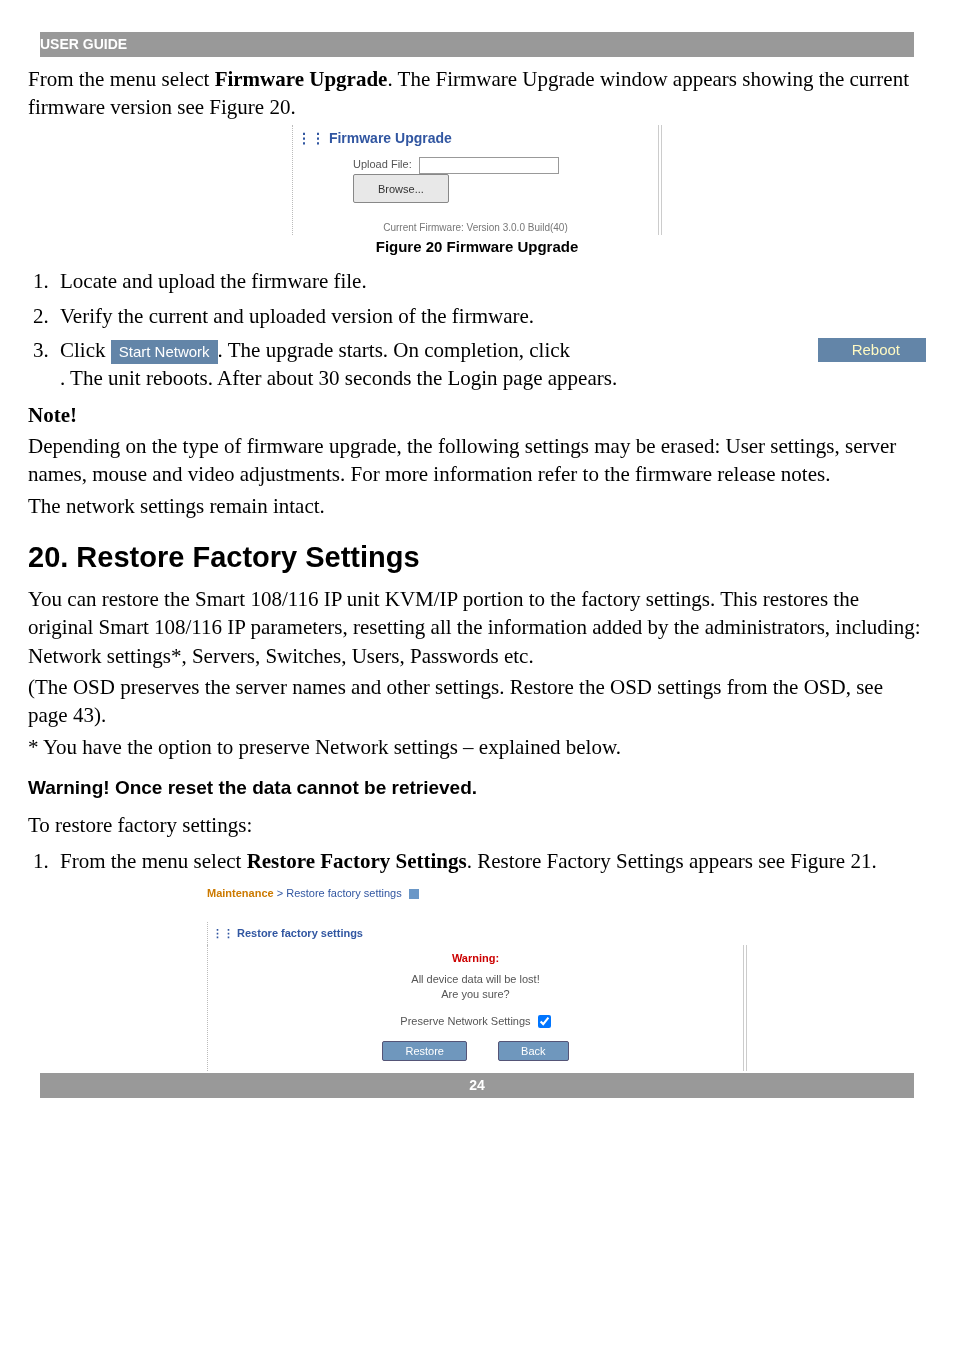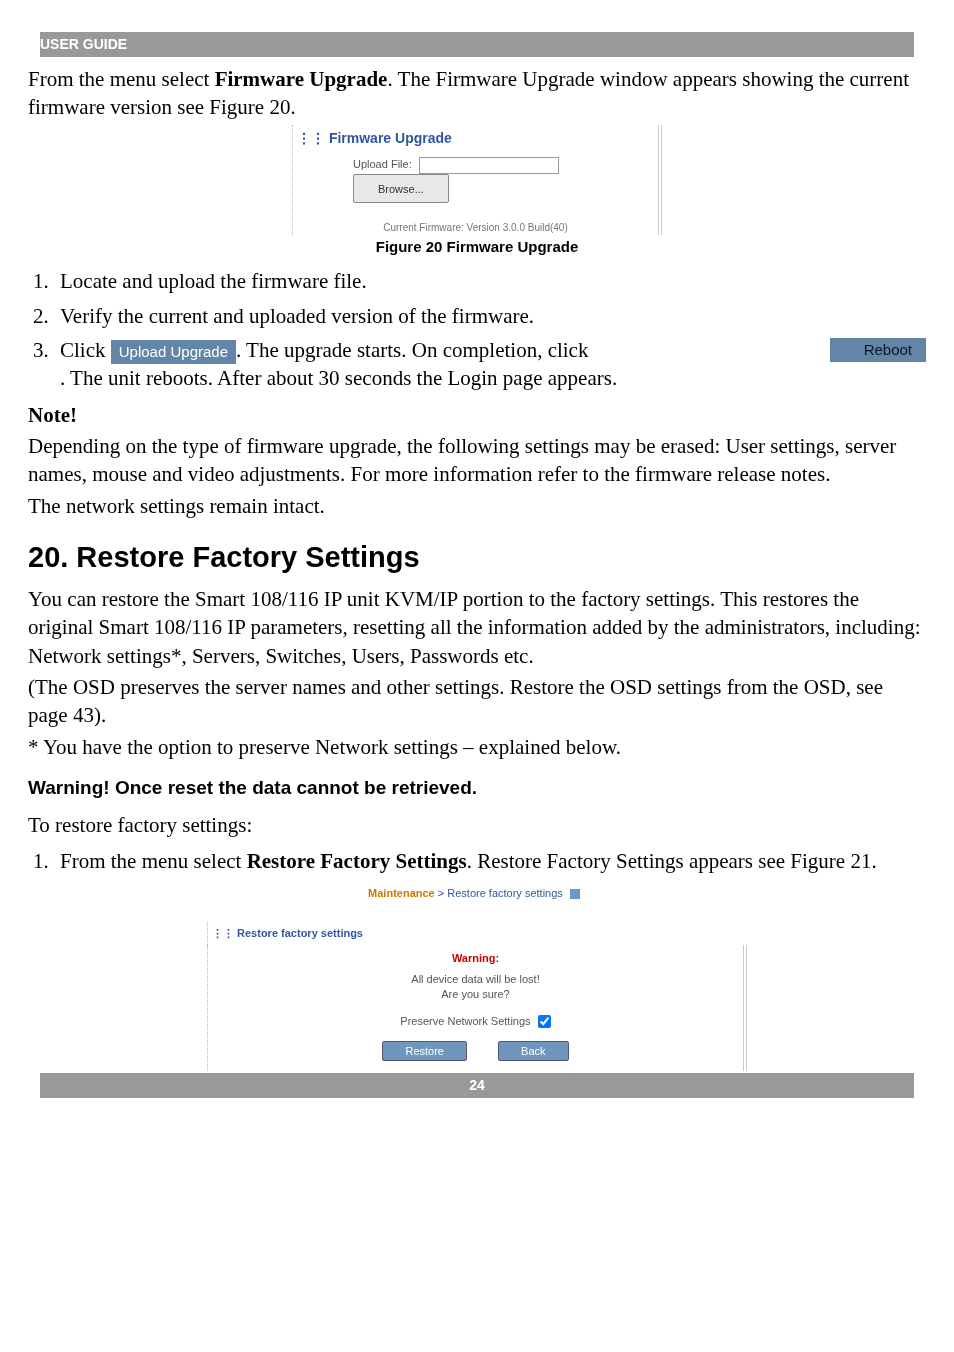--- a/index.html
+++ b/index.html
@@ -51,24 +51,24 @@
     color: #fff;
     font-family: Arial, sans-serif;
     font-size: 15px;
     padding: 3px 8px;
     vertical-align: middle;
     line-height: 1.2;
   }
   .reboot-btn {
     display: inline-block;
     background: #6385a8;
-    color: #0f172a;
+    color: #fef9c3;
     font-family: Arial, sans-serif;
     font-size: 15px;
-    padding: 3px 14px 3px 34px;
+    padding: 3px 26px 3px 34px;
     vertical-align: middle;
     line-height: 1.2;
     float: right;
     margin-top: 2px;
   }
   .note-bold { font-weight: bold; margin-top: 12px; margin-bottom: 8px; }
   h2.section {
     font-family: Arial, Helvetica, sans-serif;
     font-weight: bold;
     font-size: 29px;
@@ -128,21 +128,21 @@
     border-right: 4px double #ccc;
   }
   
   .fig21 {
     width: 540px;
     margin: 4px auto 0 auto;
     font-family: Tahoma, Arial, sans-serif;
     font-size: 11px;
   }
   .fig21-crumb {
-    text-align: center;
+    text-align: left;
     font-size: 11px;
     padding: 2px 6px 22px 0;
   }
   .fig21-crumb .c1 { color: #cc7a00; font-weight: bold; }
   .fig21-crumb .c2 { color: #3156a1; }
   .fig21-crumb .icon {
     display: inline-block;
     width: 10px; height: 10px;
     background: #6a97c7;
     vertical-align: middle;
@@ -211,21 +211,21 @@
     <div class="fig20-version">Current Firmware: Version 3.0.0 Build(40)</div>
   </div>
   <div class="figure-caption">Figure 20 Firmware Upgrade</div>
 
   <ol class="steps">
     <li>Locate and upload the firmware file.</li>
     <li>Verify the current and uploaded version of the firmware.</li>
     <li>
       <div class="step-3-wrap">
         <span>Click</span>
-        <span class="inline-btn">Upload Upgrade</span><span>. The upgrade starts. On completion, click</span>
+        <span class="inline-btn">Start Network</span><span>. The upgrade starts. On completion, click</span>
         <span class="reboot-btn">Reboot</span>
       </div>
       <span>. The unit reboots. After about 30 seconds the Login page appears.</span>
     </li>
   </ol>
 
   <p class="body note-bold">Note!</p>
   <p class="body">Depending on the type of firmware upgrade, the following settings may be erased: User settings, server names, mouse and video adjustments. For more information refer to the firmware release notes.</p>
   <p class="body" style="margin-top:3px">The network settings remain intact.</p>
 

